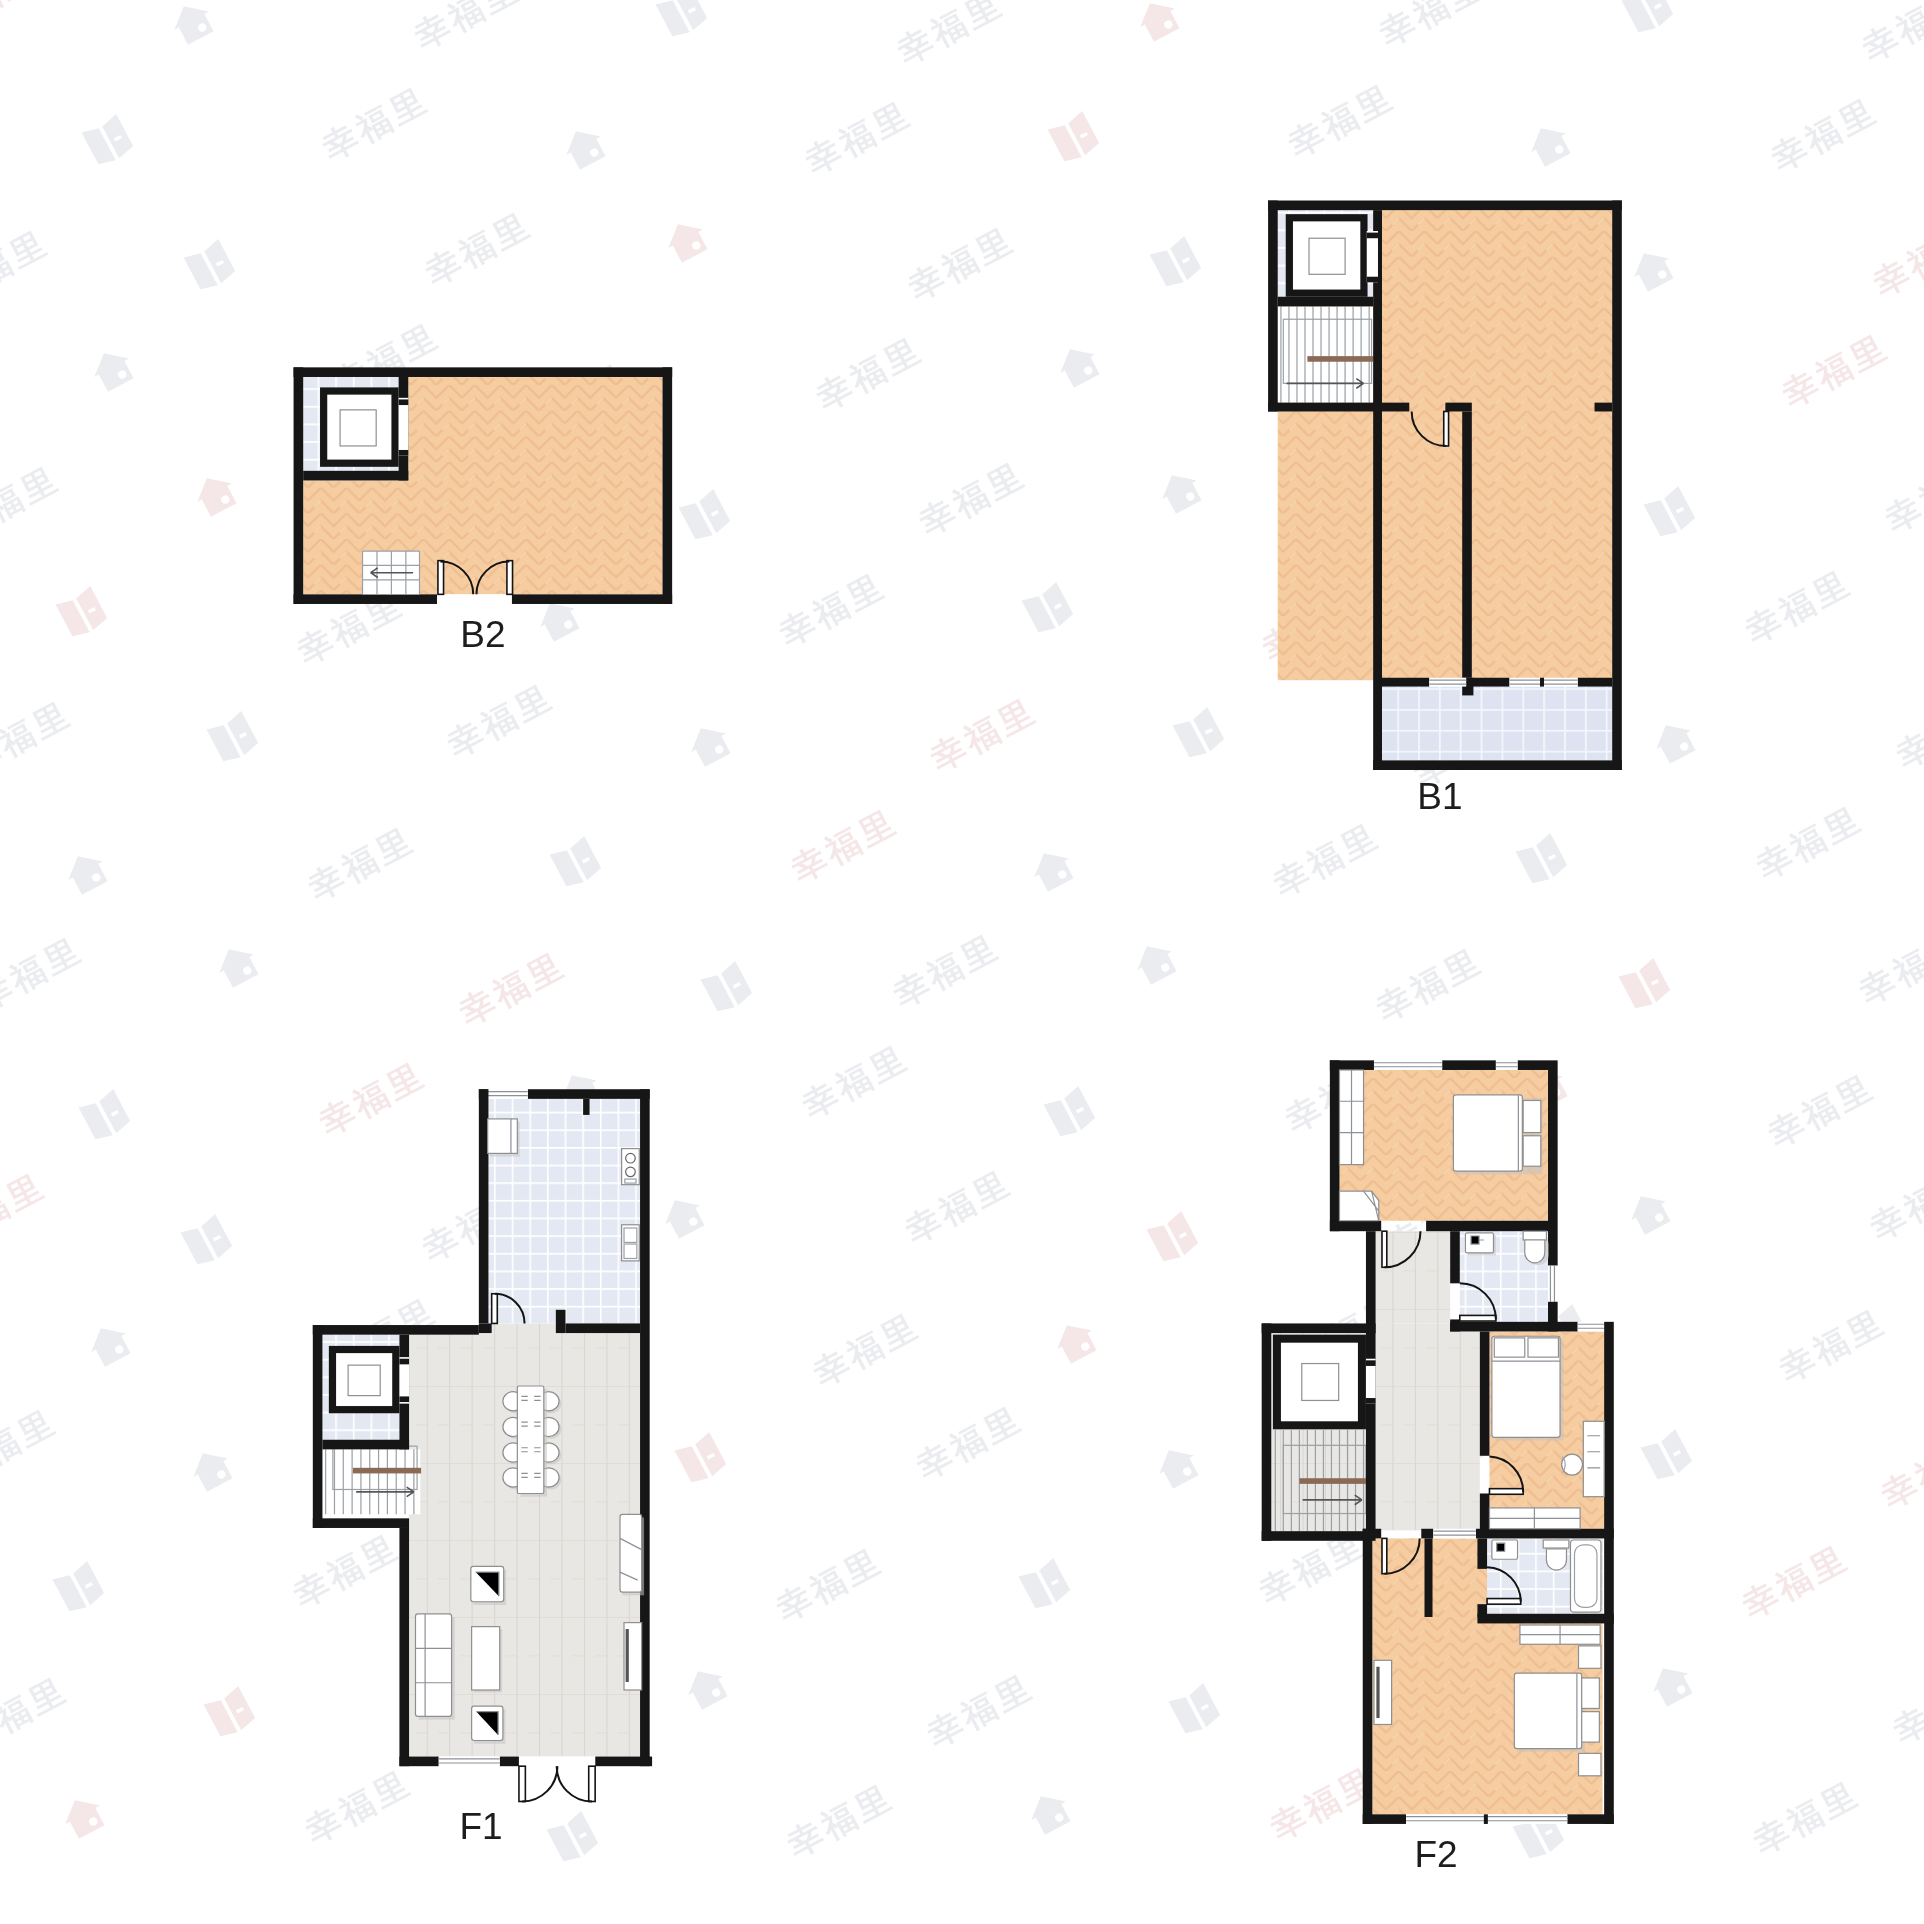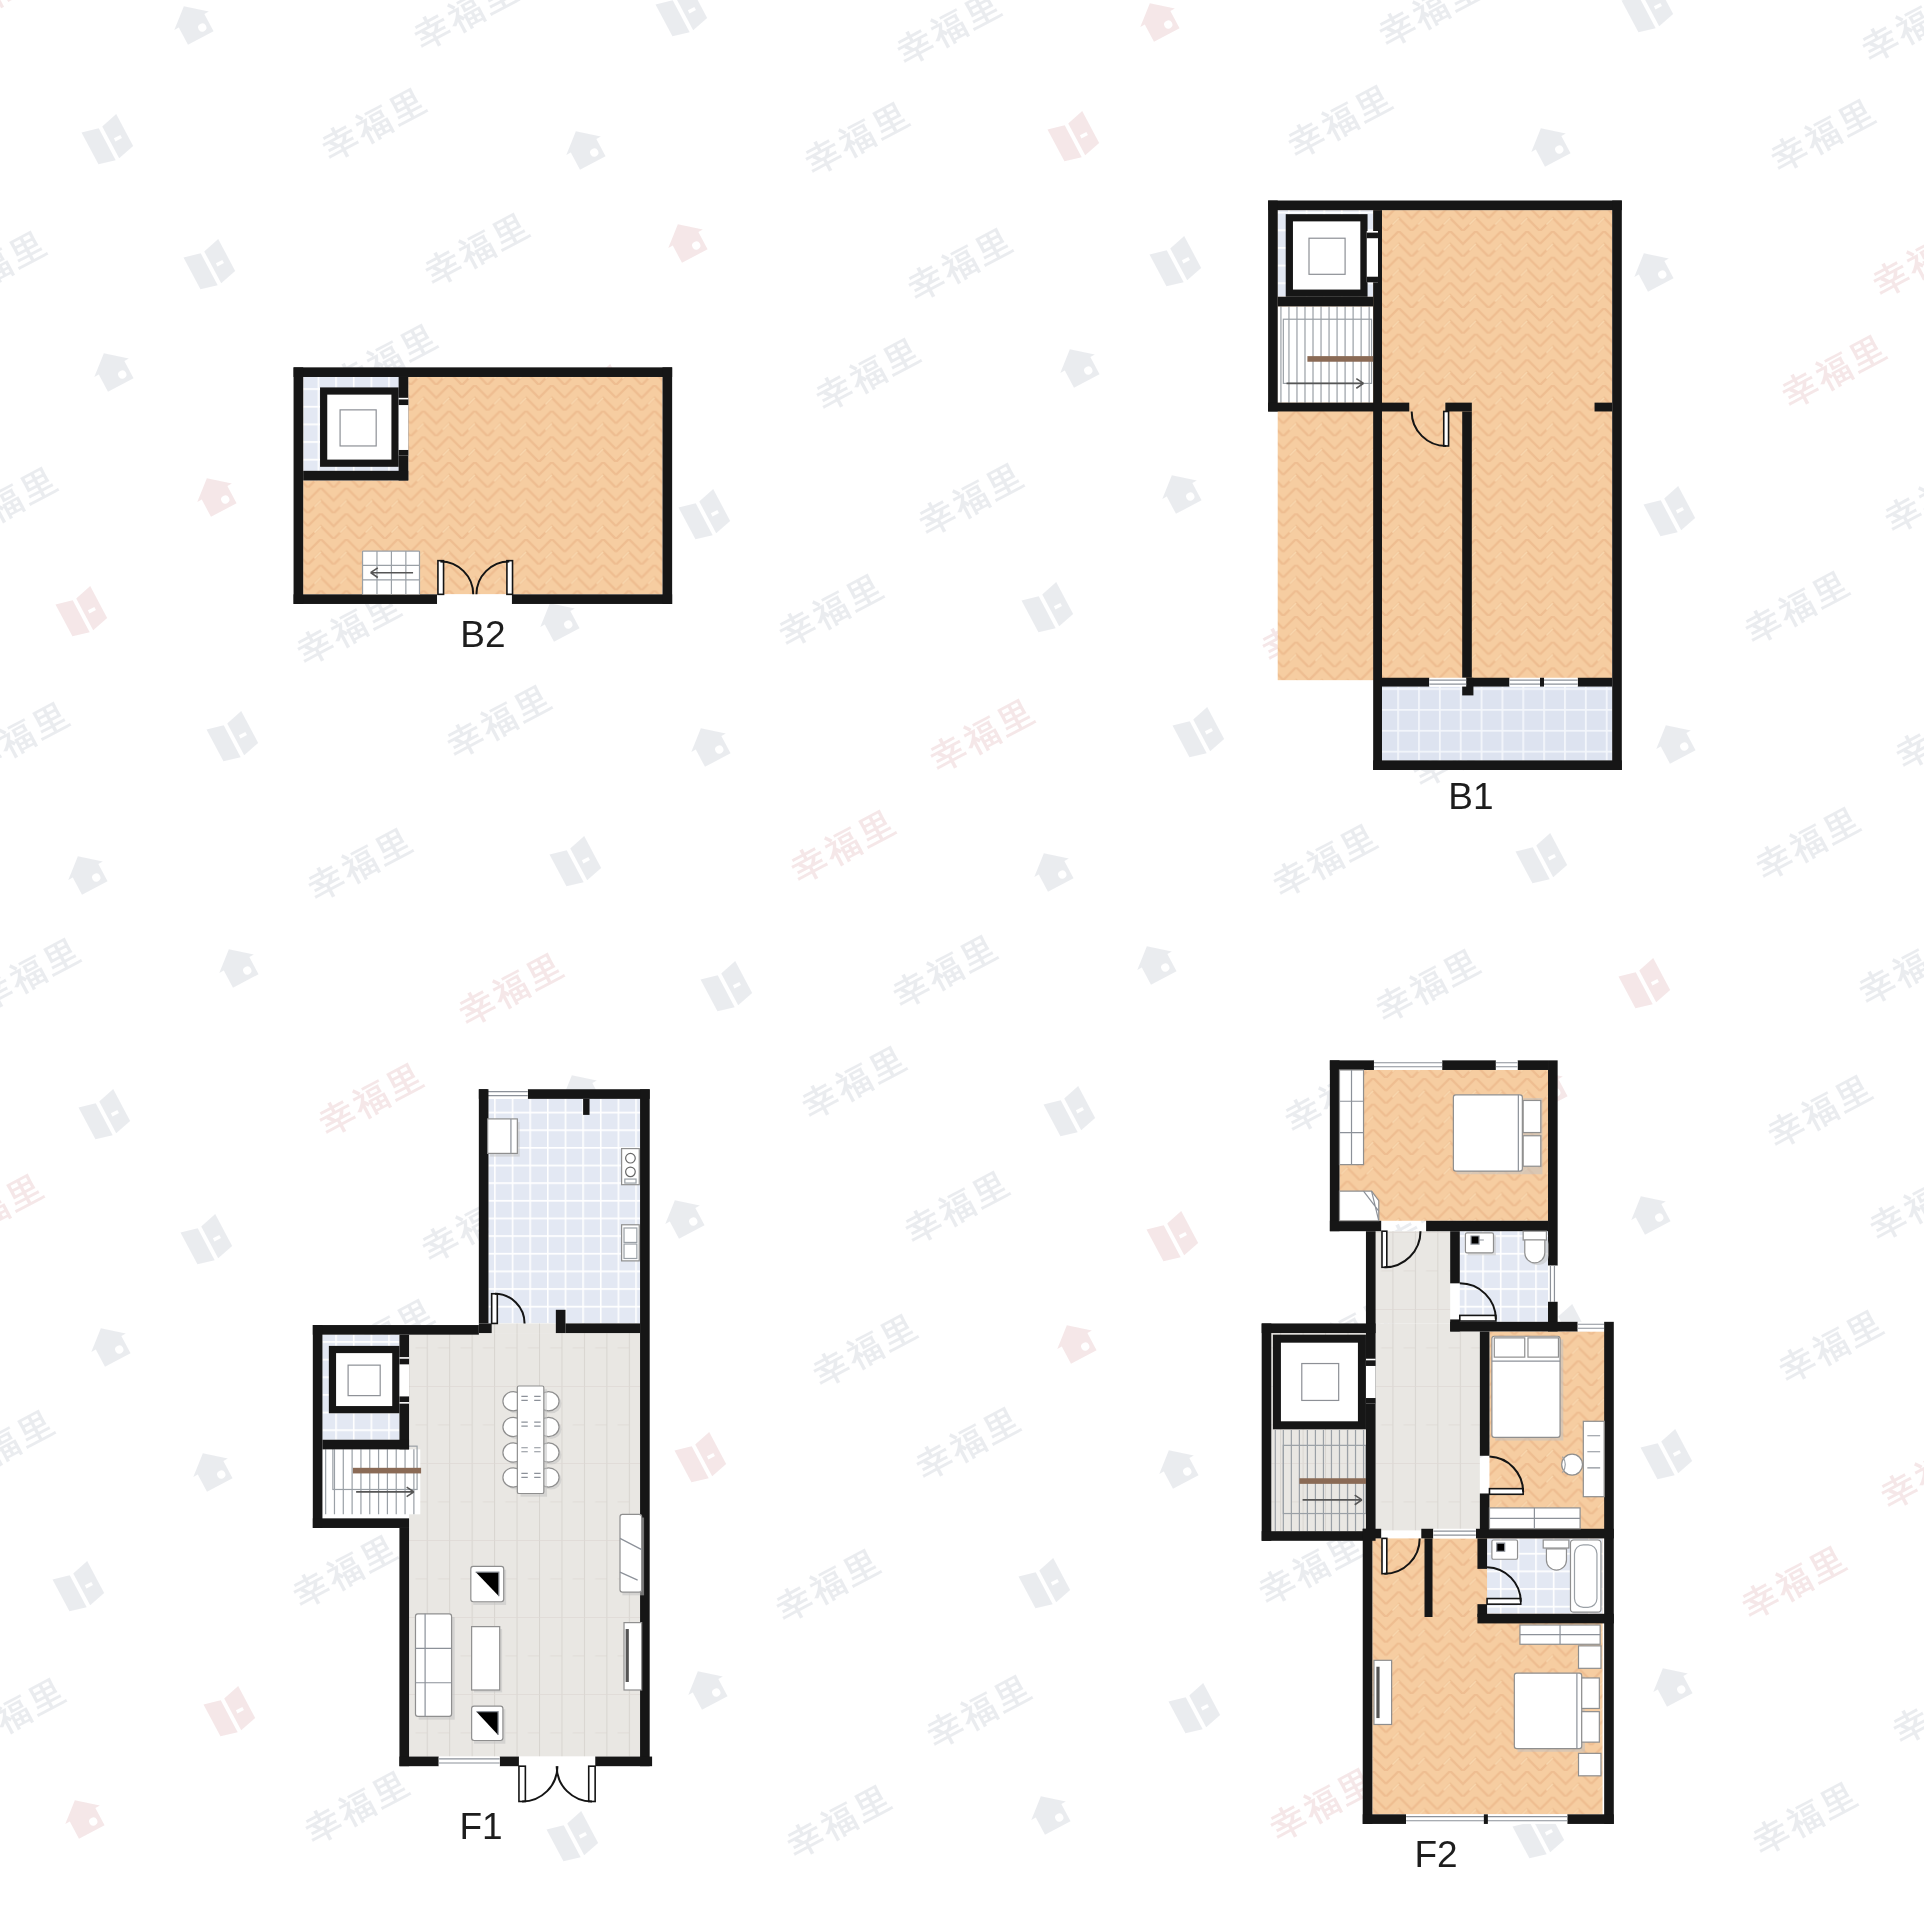--- a/index.html
+++ b/index.html
@@ -925,17 +925,17 @@
         <path class="winline" d="M1966,2086 V2180"></path>
       </g>
       <g>
         <rect class="furn" x="1713" y="2070" width="22" height="80"></rect>
         <rect x="1716" y="2078" width="4" height="64" fill="#555"></rect>
       </g>
     </g>
   </svg>
 
   <div class="plan-label" style="left:483px;top:614px;">B2</div>
-  <div class="plan-label" style="left:1440px;top:776px;margin-left:31px;">B1</div>
+  <div class="plan-label" style="left:1440px;top:776px;">B1</div>
   <div class="plan-label" style="left:481px;top:1806px;">F1</div>
   <div class="plan-label" style="left:1436px;top:1834px;">F2</div>
 </div>
 
 
 </body></html>

